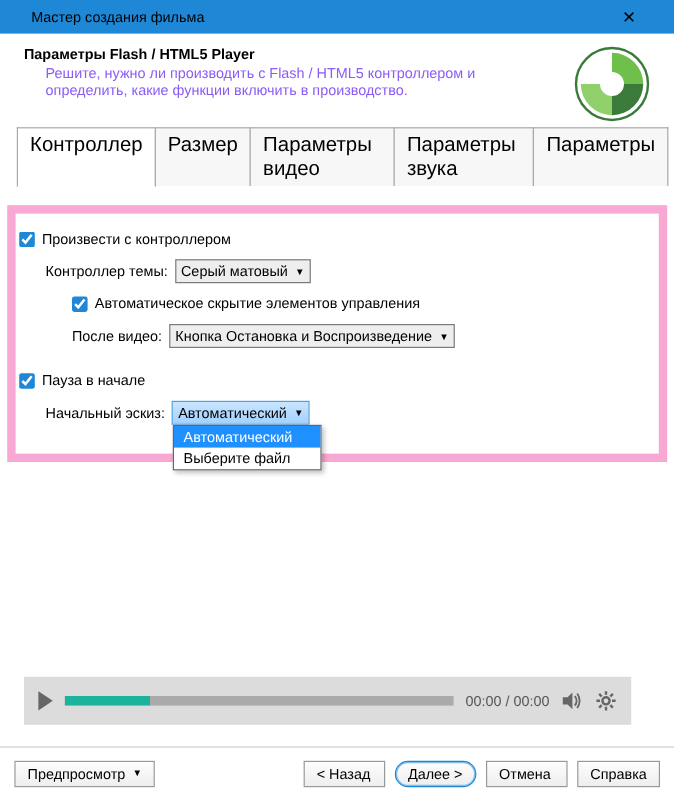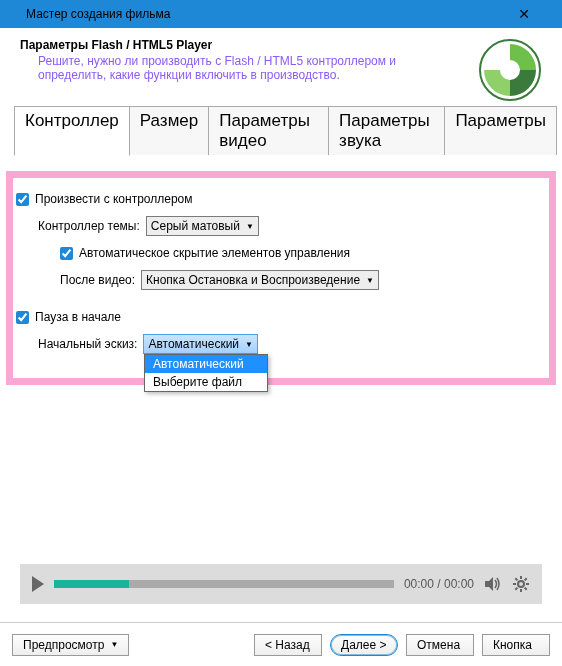--- a/index.html
+++ b/index.html
@@ -29,21 +29,21 @@
 .cb { width: 13px; height: 13px; margin-right: 6px; accent-color: #1e87d6; }
 .label { font-size: 12px; }
 .sel { border: 1px solid #7a7a7a; background: #eee; padding: 1px 4px; font-size: 12px; height: 20px; margin-left: 6px; display: inline-flex; align-items: center; position: relative; }
 .sel.open { background: linear-gradient(#c9e5ff,#a3d1ff); border-color: #4da0e0; }
 .sel .arrow { margin-left: 6px; font-size: 8px; }
 
 .dropdown { position: absolute; border: 1px solid #666; background: #fff; box-shadow: 2px 2px 4px rgba(0,0,0,0.25); z-index: 10; }
 .dropdown .item { padding: 2px 8px; font-size: 12px; white-space: nowrap; }
 .dropdown .item.sel-item { background: #1e90ff; color: #fff; }
 
-.player { margin: 10px 20px 0 20px; background: #dcdcdc; height: 40px; display: flex; align-items: center; padding: 0 12px; gap: 10px; position: absolute; bottom: 62px; left: 0; right: 0; }
+.player { margin: 10px 20px 0 20px; background: #dcdcdc; height: 40px; display: flex; align-items: center; padding: 0 12px; gap: 10px; position: absolute; bottom: 62px; left: 0; right: 16px; }
 .play-btn { width: 0; height: 0; border-left: 12px solid #666; border-top: 8px solid transparent; border-bottom: 8px solid transparent; }
 .progress { flex: 1; height: 8px; background: #aaa; position: relative; overflow: hidden; }
 .progress .fill { height: 100%; width: 22%; background: #1bb39c; }
 .time { color: #555; font-size: 12px; }
 .icon-vol, .icon-gear { color: #666; }
 
 .footer { position: absolute; bottom: 0; left: 0; right: 0; height: 44px; border-top: 1px solid #ccc; display: flex; align-items: center; padding: 0 12px; gap: 8px; }
 .btn { border: 1px solid #999; background: linear-gradient(#fdfdfd,#eee); padding: 3px 10px; font-size: 12px; min-width: 68px; text-align: left; }
 .btn.default { border-color: #1e87d6; box-shadow: 0 0 0 1px #7fbde9 inset; border-radius: 11px; }
 .btn.dd { display: flex; align-items: center; gap: 6px; min-width: 92px; justify-content: space-between; }
@@ -157,14 +157,14 @@
 
 <div class="footer">
   <div class="btn dd">
     <span>Предпросмотр</span>
     <span style="font-size:8px;">▼</span>
   </div>
   <div class="spacer"></div>
   <div class="btn">&lt; Назад</div>
   <div class="btn default">Далее &gt;</div>
   <div class="btn">Отмена</div>
-  <div class="btn">Кнопка</div>
+  <div class="btn">Справка</div>
 </div>
 
 </body></html>

